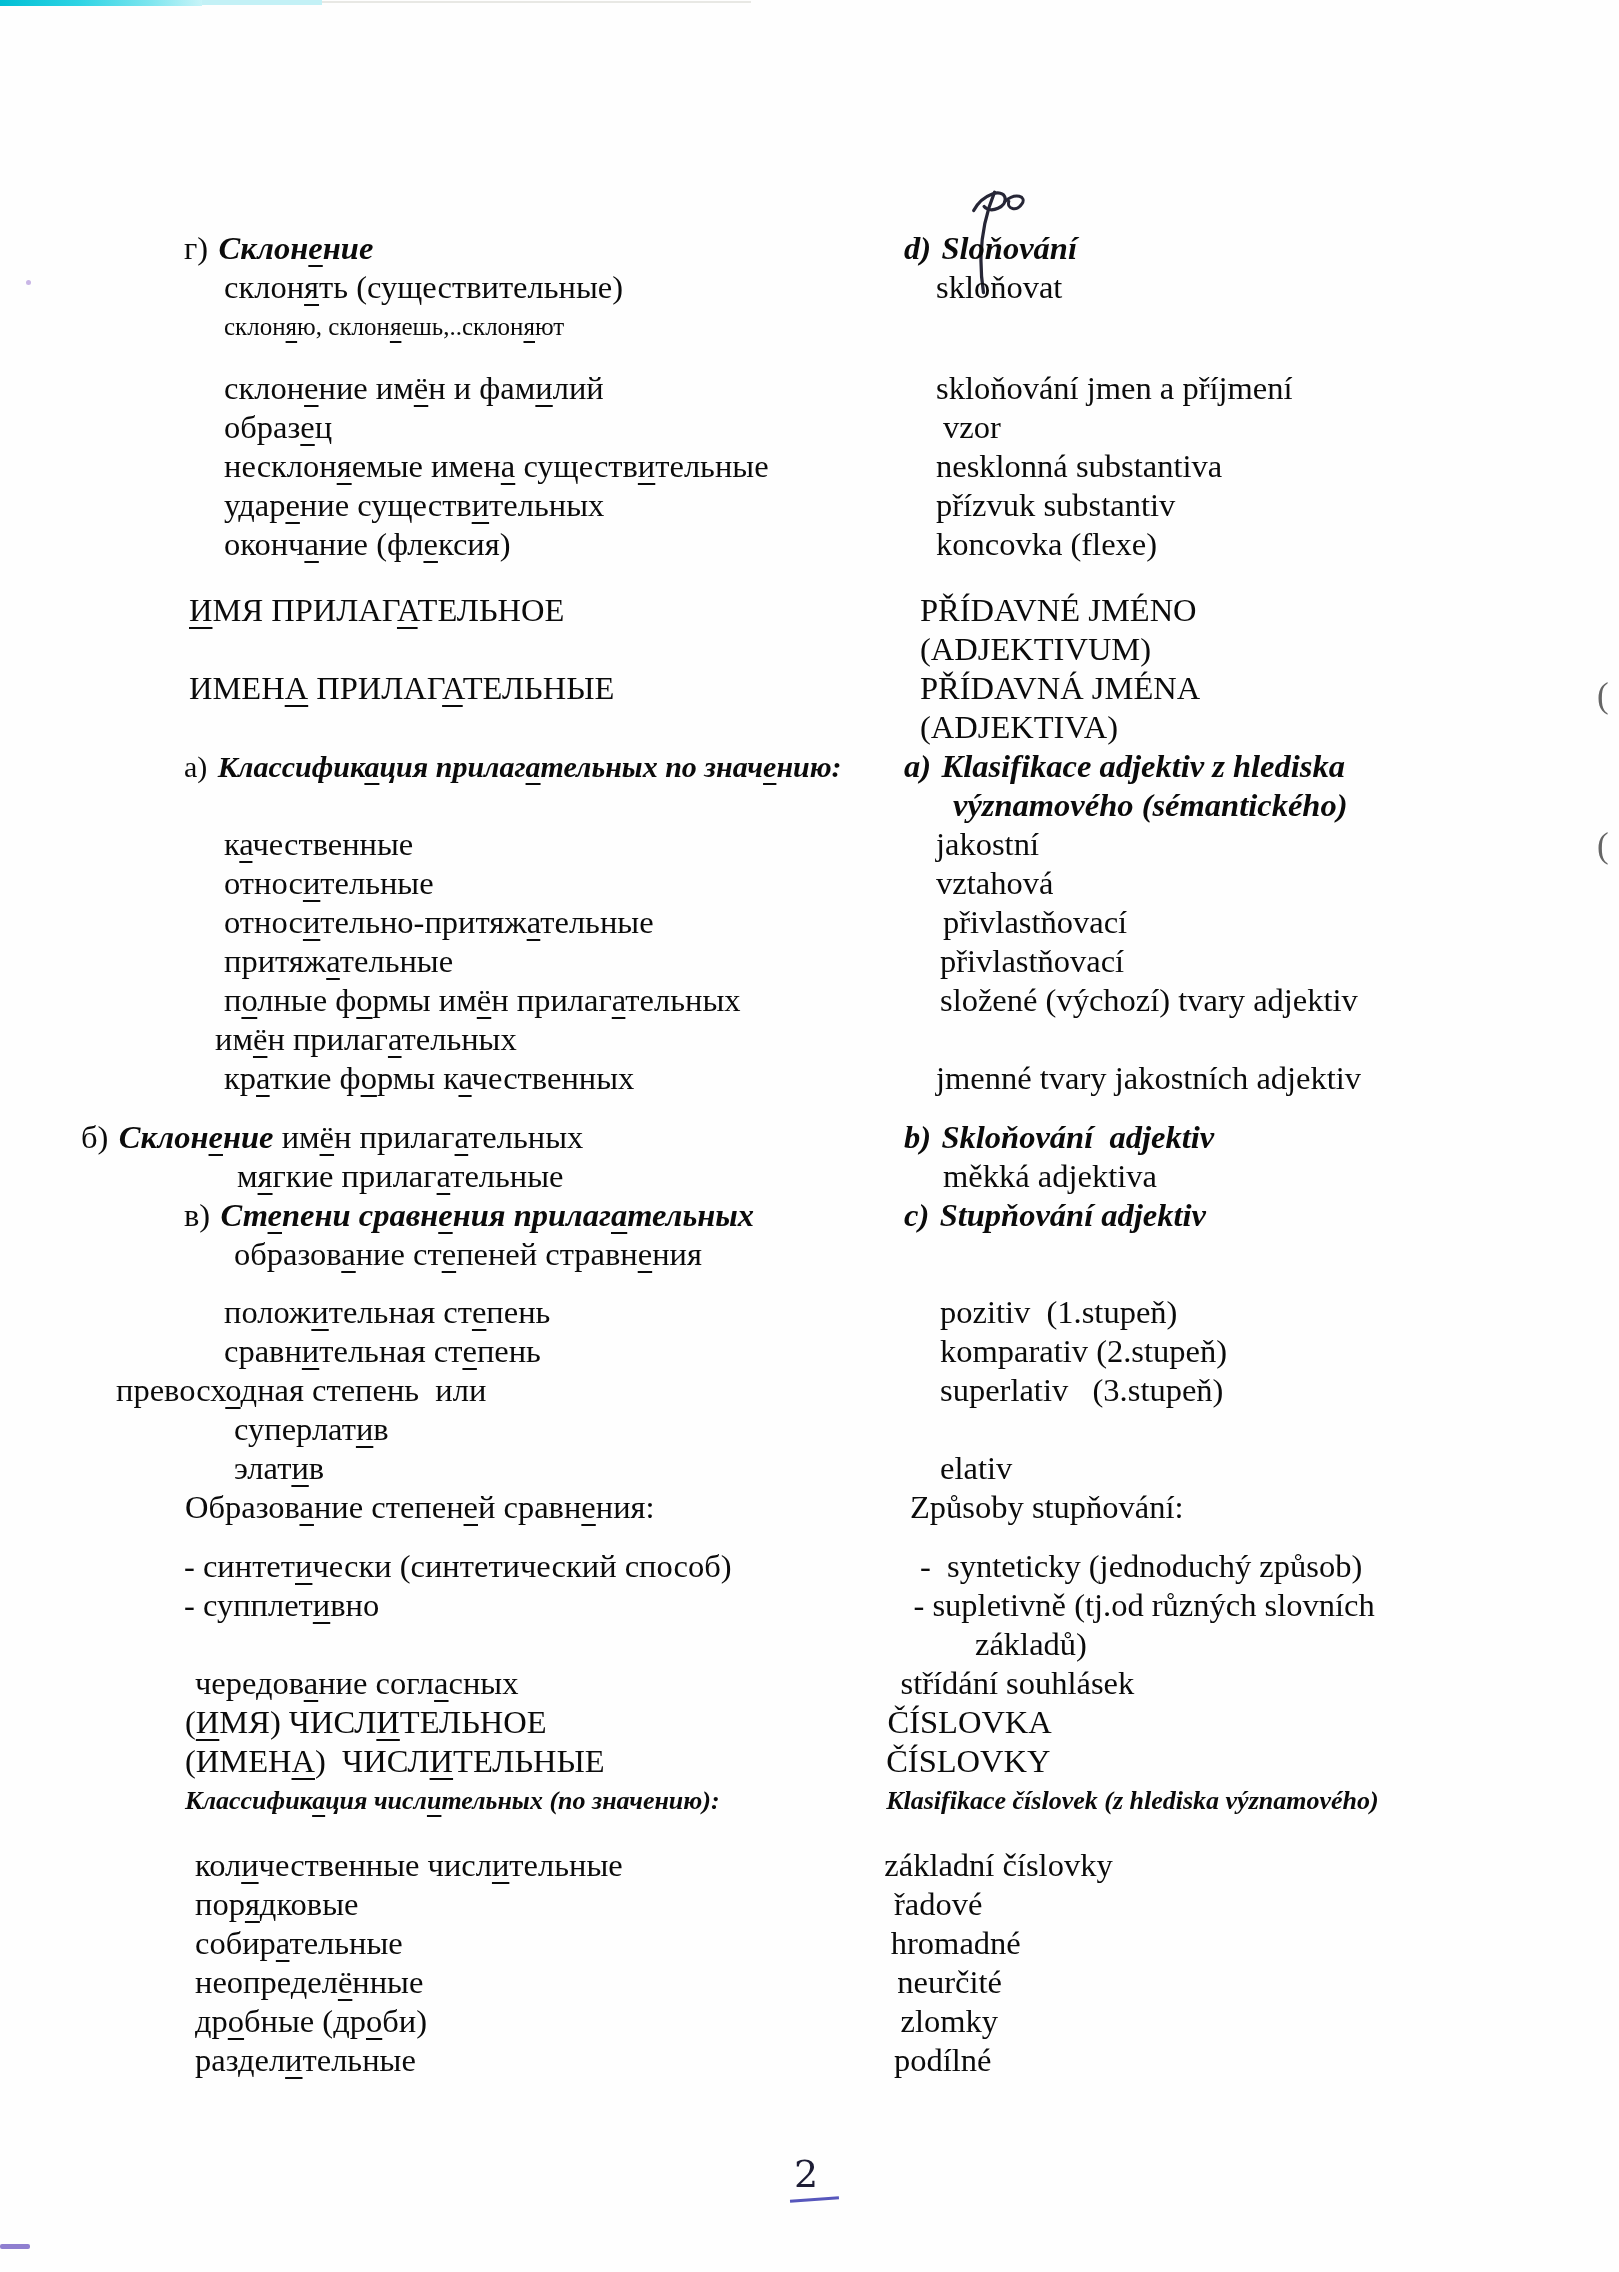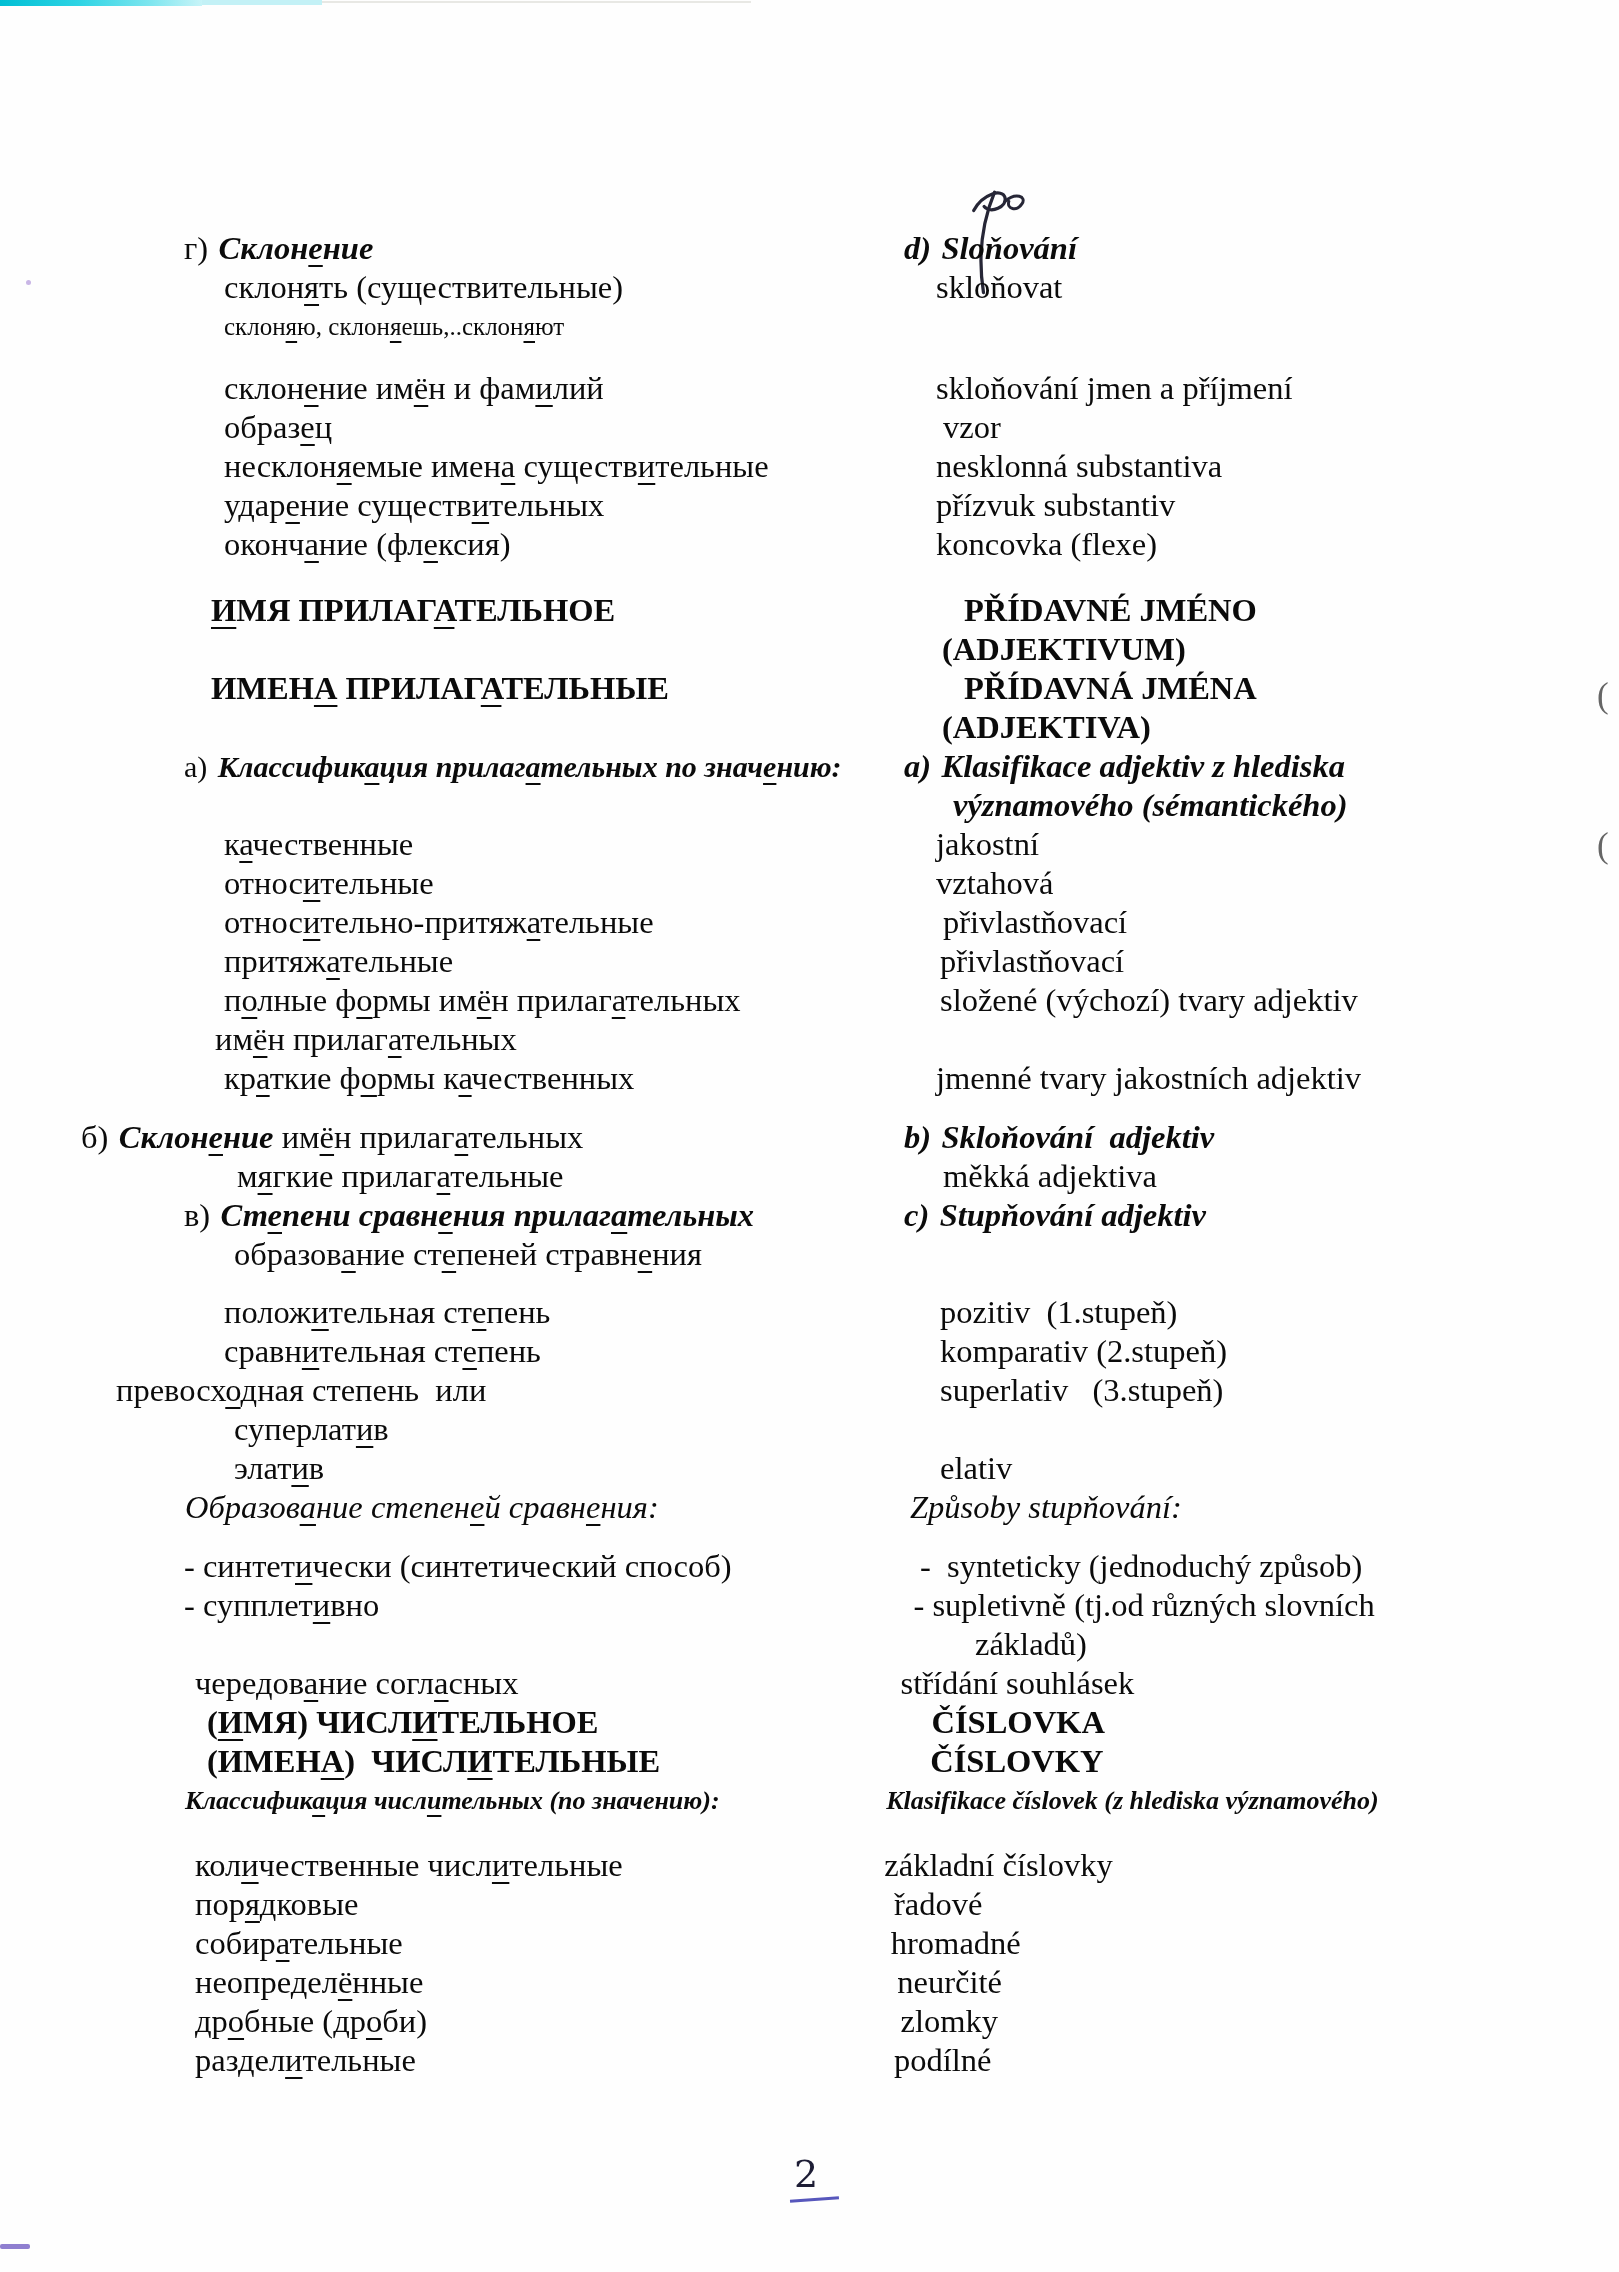--- a/index.html
+++ b/index.html
@@ -10,22 +10,22 @@
     font-family:"Liberation Serif","DejaVu Serif",serif;
     color:#0b0b0b;
     overflow:hidden;
   }
   .content{position:absolute;top:229px;left:0;width:1620px;}
   .row{display:flex;height:39px;line-height:39px;font-size:32.5px;white-space:nowrap;}
   .lc{width:881px;box-sizing:border-box;flex:0 0 881px;}
   .rc{flex:1;box-sizing:border-box;}
   .m{margin-right:10.4px;}
   .h{font-weight:bold;font-style:italic;}
-  .b{font-weight:bold;margin-left:22px;}
-  .it{font-style:italic;}
+  .b{font-weight:normal;}
+  .it{}
   .sm{font-size:25px;}
   .smh{font-size:26px;font-weight:bold;font-style:italic;}
   .sz46{font-size:30px;}
   u{text-decoration-thickness:2px;text-underline-offset:5.9px;}
   .gap{width:100%;}
   
   .strip-a{position:absolute;top:0;left:0;width:202px;height:5.9px;
     background:linear-gradient(90deg,#00bfd4 0%,#2fd4e4 40%,#7fe6ef 75%,#c8f4f8 100%);}
   .strip-b{position:absolute;top:0;left:202px;width:120px;height:4.6px;background:#b8eef4;opacity:.85;}
   .strip-c{position:absolute;top:1.3px;left:322px;width:429px;height:2px;background:#d8d8d2;opacity:.6;}

